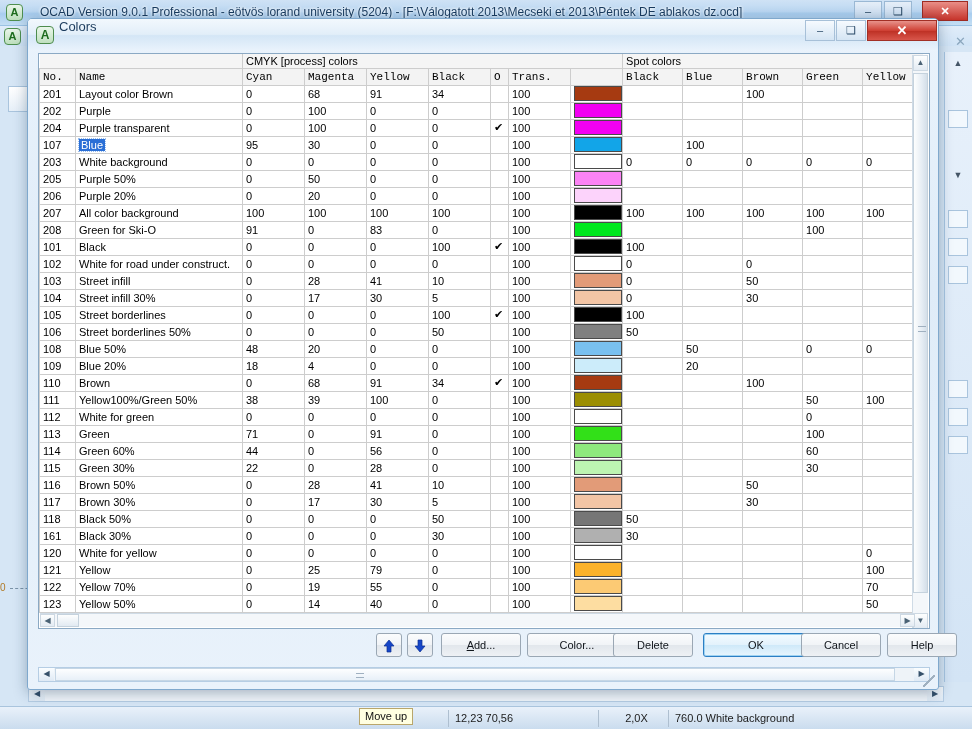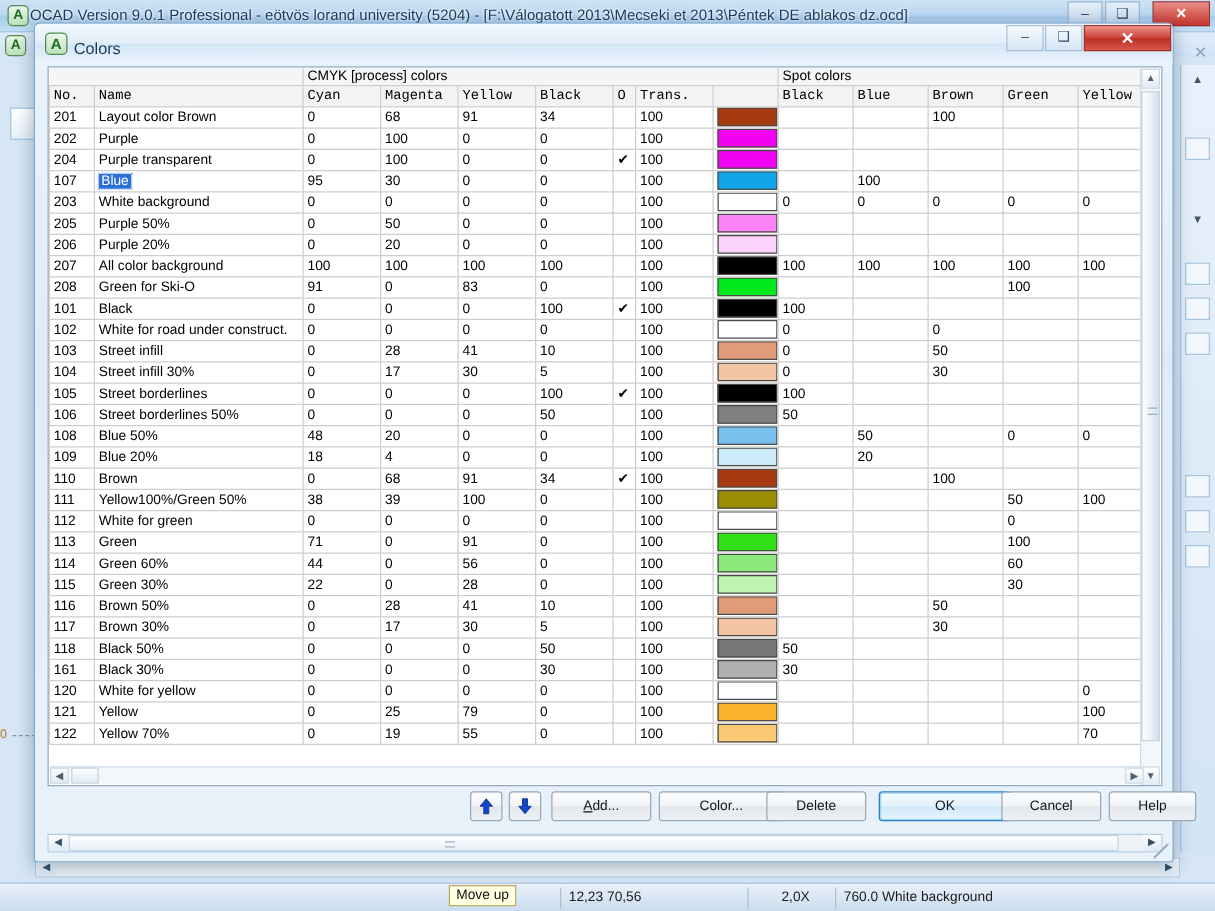--- a/index.html
+++ b/index.html
@@ -15,21 +15,21 @@
   #app-window {
     position: absolute; left: 0; top: 0; width: 972px; height: 729px;
     background: #d6e6f5;
   }
   #app-titlebar {
     position: absolute; left: 0; top: 0; width: 972px; height: 26px;
     background: linear-gradient(to bottom, #cfe2f5 0%, #bcd8f2 45%, #a9cdef 55%, #c4def4 100%);
     border-bottom: 1px solid #9bc2e4;
   }
   #app-title-text {
-    position: absolute; left: 24px; top: 5px;
+    position: absolute; left: 40px; top: 5px;
     font-size: 12px; color: #173a5e; white-space: nowrap;
     text-shadow: 0 0 3px #ffffff, 0 0 3px #ffffff;
   }
   #app-logo {
     position: absolute; left: 6px; top: 4px; width: 17px; height: 17px;
     border-radius: 4px;
     background: linear-gradient(to bottom,#e9f5e9,#bddfbd);
     border: 1px solid #4f8f4f;
     color: #1d6b1d; font-size: 11px; font-weight: bold;
     text-align: center; line-height: 15px;
@@ -149,21 +149,21 @@
   }
   #dialog-icon {
     position: absolute; left: 8px; top: 7px; width: 18px; height: 18px;
     border-radius: 4px;
     background: linear-gradient(to bottom,#eaf7ea,#bfe0bf);
     border: 1px solid #4d8c4d;
     color: #1d6b1d; font-size: 12px; font-weight: bold;
     text-align: center; line-height: 16px;
   }
   #dialog-title {
-    position: absolute; left: 31px; top: 12px;
+    position: absolute; left: 31px; top: 0;
     font-size: 13px; color: #1b3b5c;
   }
   .dlg-win-btn {
     position: absolute; top: 1px; height: 21px;
     border: 1px solid #a7c0d8;
     text-align: center; line-height: 19px; font-size: 11px;
     color: #2a4a68;
     background: linear-gradient(to bottom,#f6fafe,#d5e5f4);
   }
   #dlg-min { right: 103px; width: 30px; }
@@ -943,20 +943,38 @@
             <td>100</td>
             <td class="swatch">
               <div style="background: rgb(252, 202, 116);"></div>
             </td>
             <td></td>
             <td></td>
             <td></td>
             <td></td>
             <td>70</td>
           </tr>
+          <tr>
+            <td>123</td>
+            <td>Yellow 50%</td>
+            <td>0</td>
+            <td>14</td>
+            <td>40</td>
+            <td>0</td>
+            <td class="cell-check"></td>
+            <td>100</td>
+            <td class="swatch">
+              <div style="background: rgb(253, 221, 161);"></div>
+            </td>
+            <td></td>
+            <td></td>
+            <td></td>
+            <td></td>
+            <td>50</td>
+          </tr>
         </tbody>
     </table>
 
     <div id="tbl-vscroll">
       <div class="sb-btn" id="tbl-vscroll-up">▲</div>
       <div id="tbl-vscroll-thumb">
         <div id="tbl-vscroll-grip"></div>
       </div>
       <div class="sb-btn" id="tbl-vscroll-down">▼</div>
     </div>

